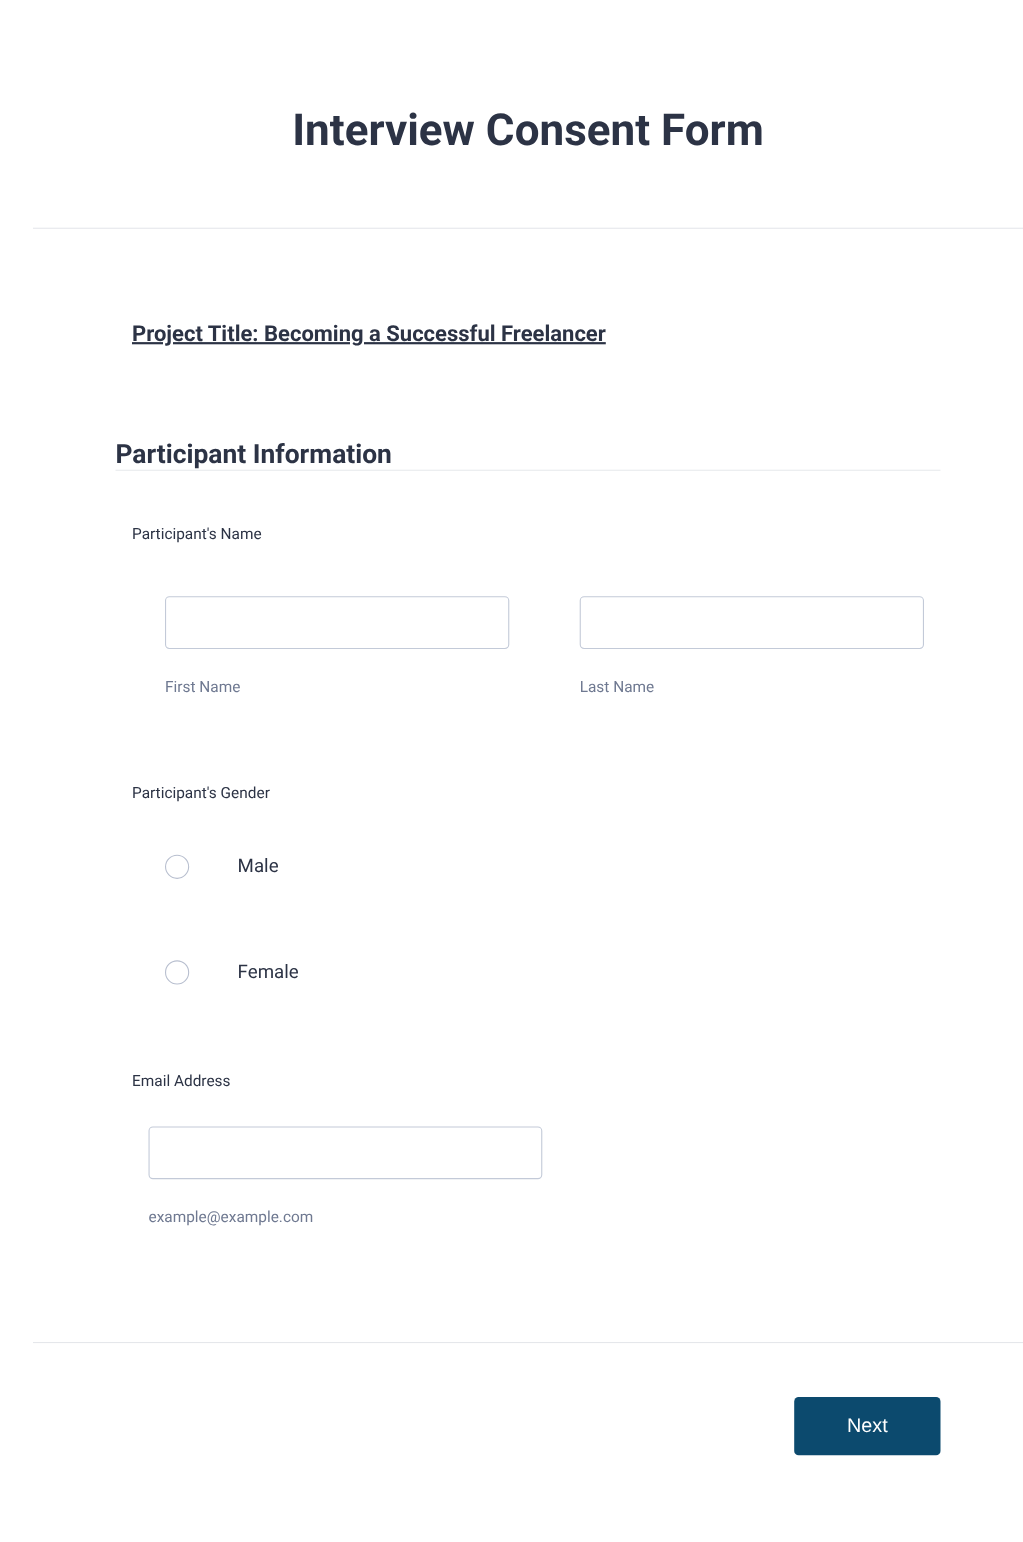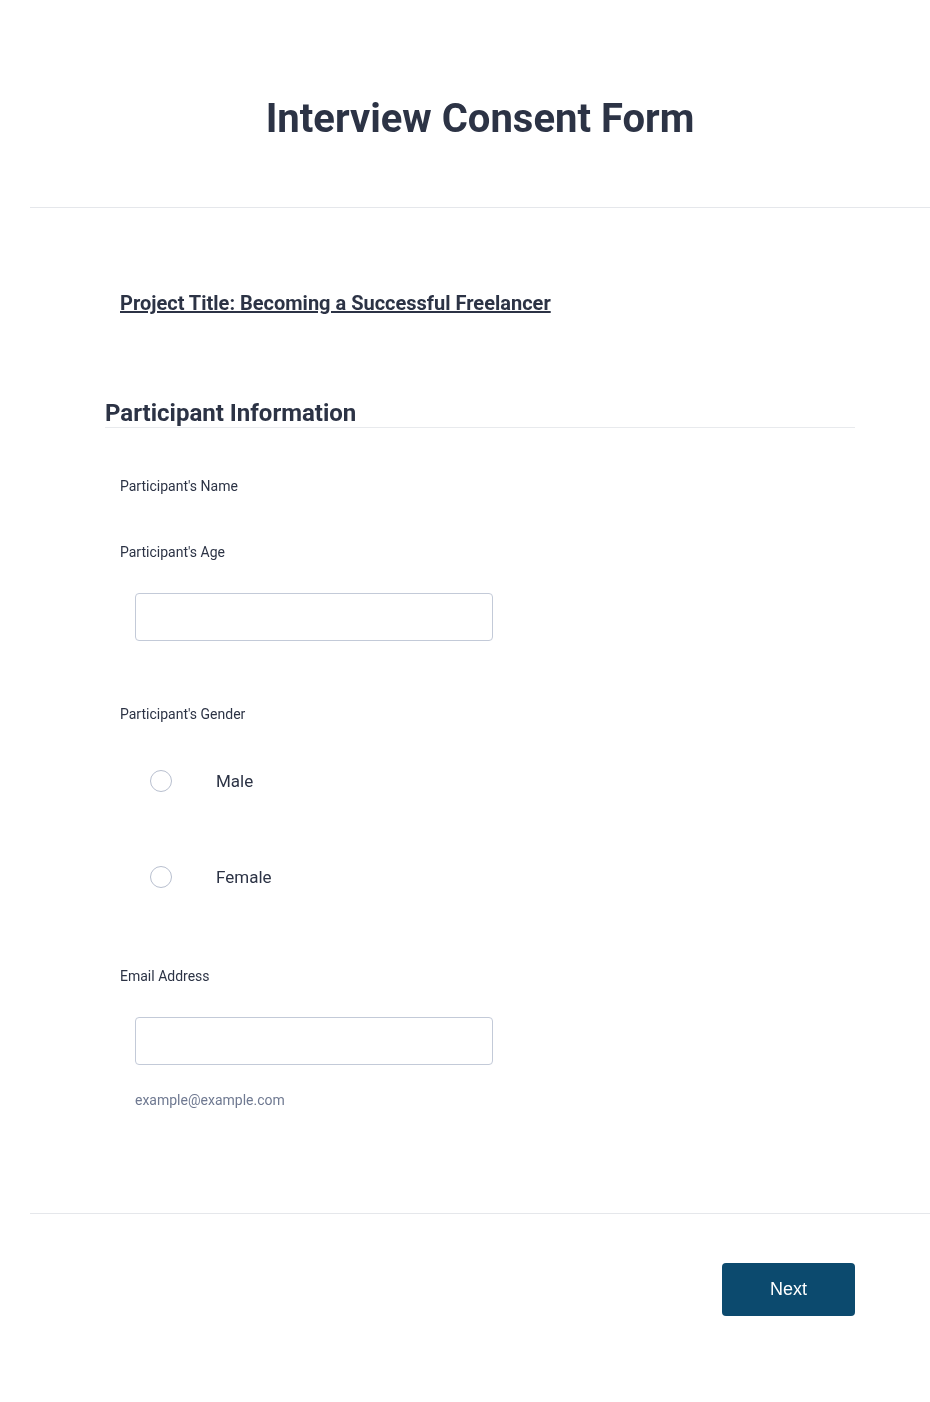--- a/index.html
+++ b/index.html
@@ -154,28 +154,32 @@
 <div class="form-body">
 
   <div class="intro-block">
     <p class="intro-line">Project Title: Becoming a Successful Freelancer</p>
   </div>
 
   <h2 class="section-heading">Participant Information</h2>
 
   <div class="field-group">
     <label class="field-label">Participant's Name</label>
-  </div>
-
-  <div class="field-group">
-    <label class="field-label">Participant's Age</label>
-    <div class="half-width">
-      <input type="text" class="text-input" value="" style="">
+    <div class="two-col">
+      <div class="col">
+        <input type="text" class="text-input" value="" style="">
+        <span class="sublabel">First Name</span>
+      </div>
+      <div class="col">
+        <input type="text" class="text-input" value="" style="">
+        <span class="sublabel">Last Name</span>
+      </div>
     </div>
   </div>
+
 
   <div class="field-group">
     <label class="field-label">Participant's Gender</label>
     <div class="radio-list">
       <label class="radio-row">
         <span class="radio-circle"></span>
         <span class="radio-text">Male</span>
       </label>
       <label class="radio-row">
         <span class="radio-circle"></span>

